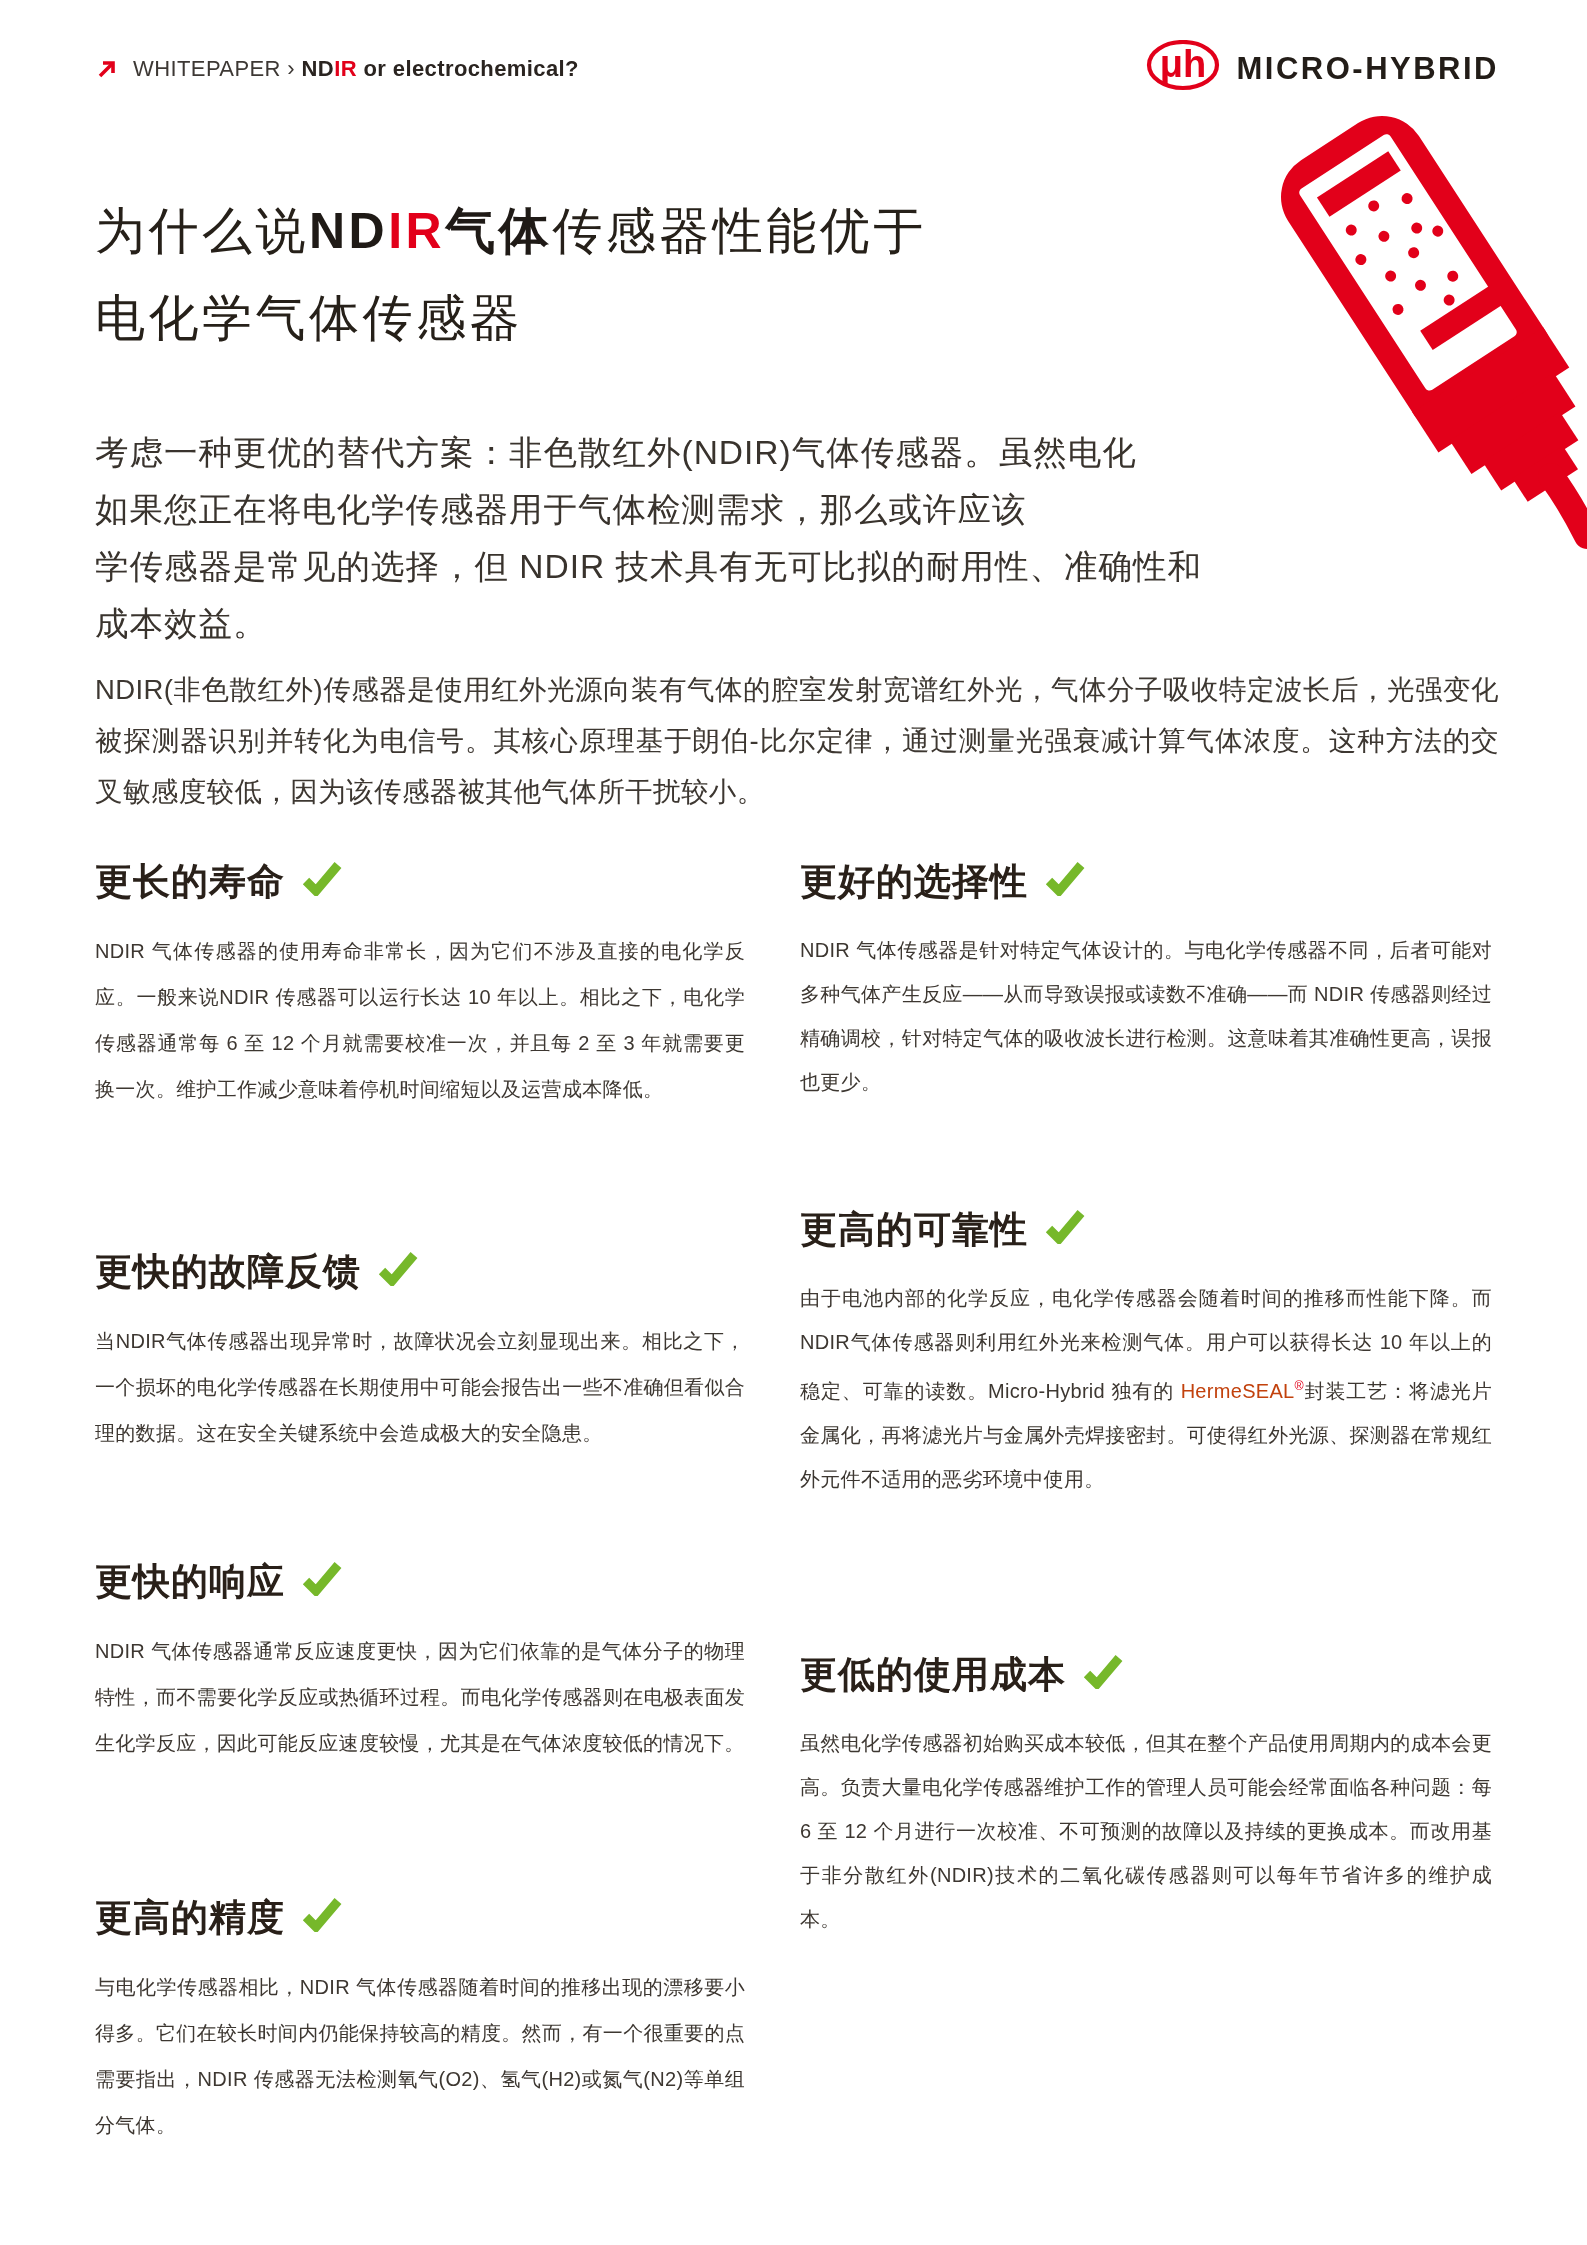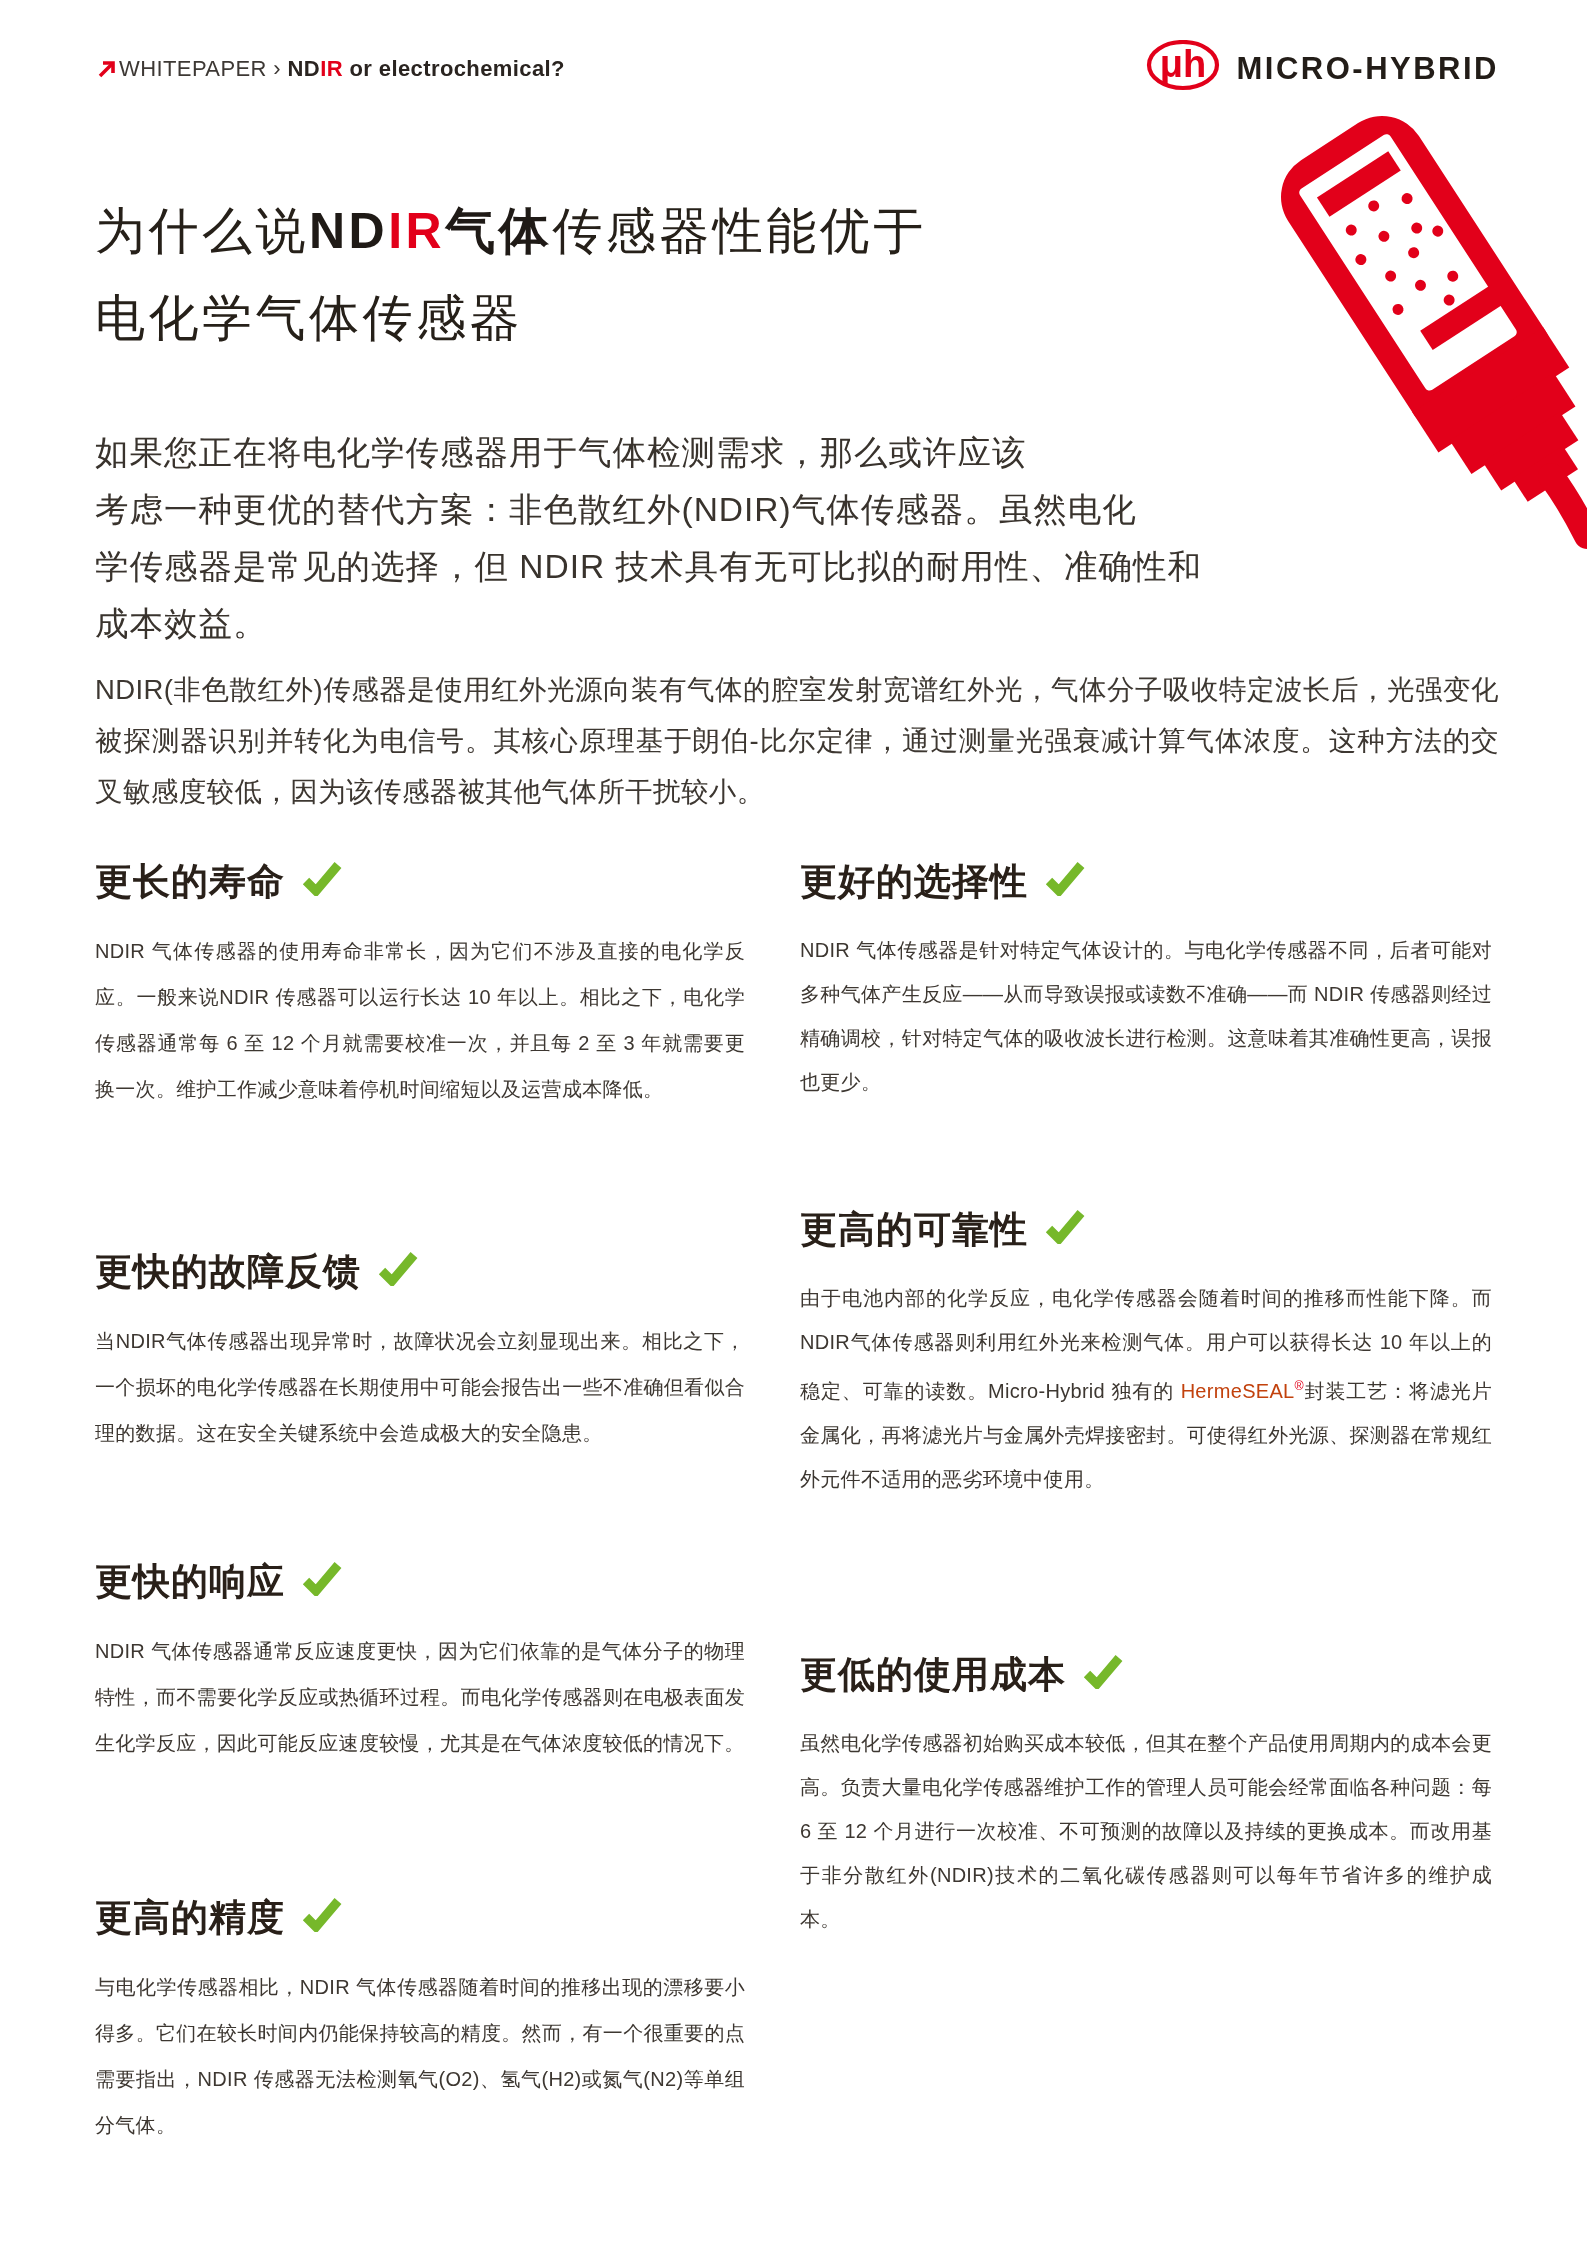--- a/index.html
+++ b/index.html
@@ -4,21 +4,21 @@
 <style>
   html,body { margin:0; padding:0; background:#ffffff; }
   .page {
     position:relative; width:1587px; height:2245px; background:#ffffff;
     font-family:"Liberation Sans","DejaVu Sans",sans-serif;
     color:#3d3731; overflow:hidden;
   }
   
   .header { position:absolute; top:38px; left:95px; right:88px; height:62px;
             display:flex; justify-content:space-between; align-items:center; }
-  .breadcrumb { display:flex; align-items:center; font-size:22px; color:#3d3834; }
+  .breadcrumb { display:flex; align-items:center; gap:14px; font-size:22px; color:#3d3834; }
   .breadcrumb .bc-text { letter-spacing:0.4px; }
   .bc-bold { font-weight:700; color:#2a2420; }
   .bc-red { font-weight:700; color:#e2001a; }
   .logo { display:flex; align-items:center; gap:16px;text-align:right; }
   .logo-word { font-size:31px; font-weight:800; letter-spacing:2.5px; color:#231d18; }
   
   .sensor-art { position:absolute; top:98px; right:0; width:380px; height:470px; }
   
   .title { position:absolute; top:188px; left:95px; width:1000px;
            font-size:50px; line-height:87px; letter-spacing:3.5px; color:#262019; font-weight:500; }
@@ -101,22 +101,22 @@
       <path d="M 344,378 C 360,400 370,418 380,438" stroke="#e2001a" stroke-width="26" fill="none" stroke-linecap="round"></path>
     </svg>
   </div>
 
   <div class="title">
     <div><span>为什么说</span><span class="tw-heavy">ND</span><span class="tw-red">IR</span><span class="tw-heavy">气体</span><span>传感器性能优于</span></div>
     <div>电化学气体传感器</div>
   </div>
 
   <div class="intro">
+    <div>考虑一种更优的替代方案：非色散红外(NDIR)气体传感器。虽然电化</div>
     <div>如果您正在将电化学传感器用于气体检测需求，那么或许应该</div>
-    <div>考虑一种更优的替代方案：非色散红外(NDIR)气体传感器。虽然电化</div>
     <div>学传感器是常见的选择，但 NDIR 技术具有无可比拟的耐用性、准确性和</div>
     <div>成本效益。</div>
   </div>
 
   <div class="description">NDIR(非色散红外)传感器是使用红外光源向装有气体的腔室发射宽谱红外光，气体分子吸收特定波长后，光强变化被探测器识别并转化为电信号。其核心原理基于朗伯-比尔定律，通过测量光强衰减计算气体浓度。这种方法的交叉敏感度较低，因为该传感器被其他气体所干扰较小。</div>
 
   <div class="section col-left" style="top:852px;">
     <div class="sec-head">
       <span>更长的寿命</span>
       <span class="check"><svg width="42" height="36" viewBox="0 0 42 36">

